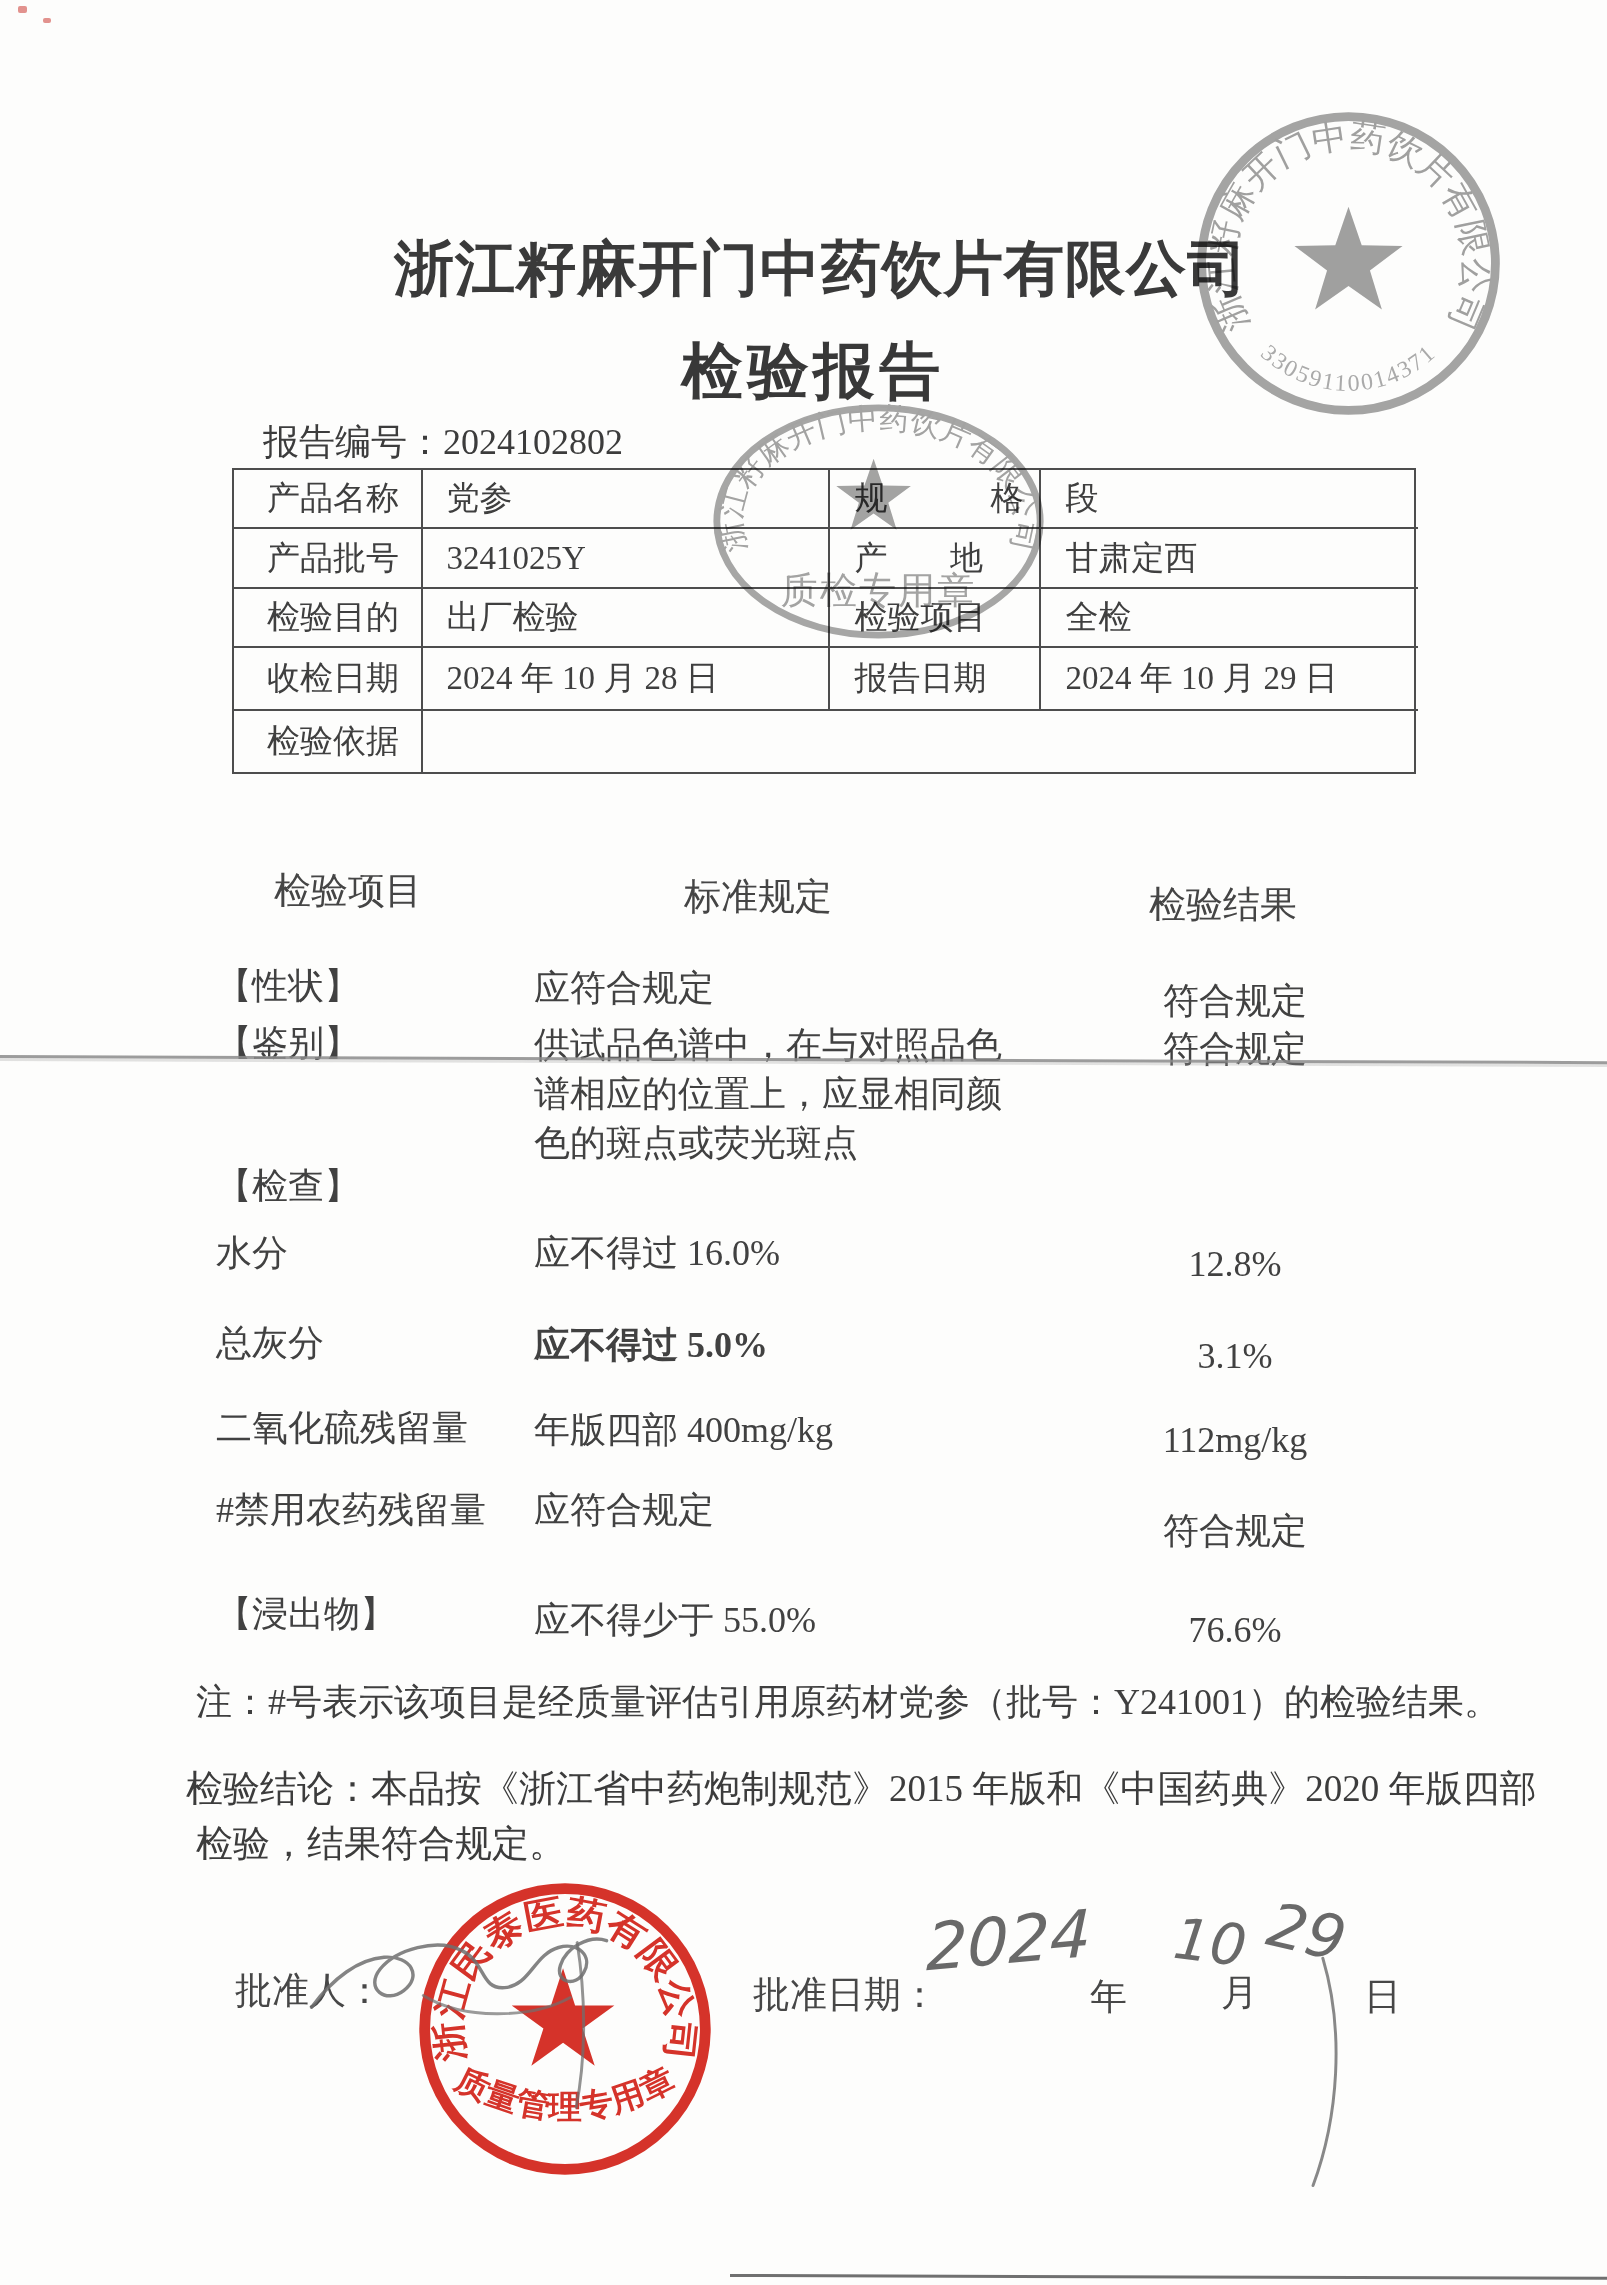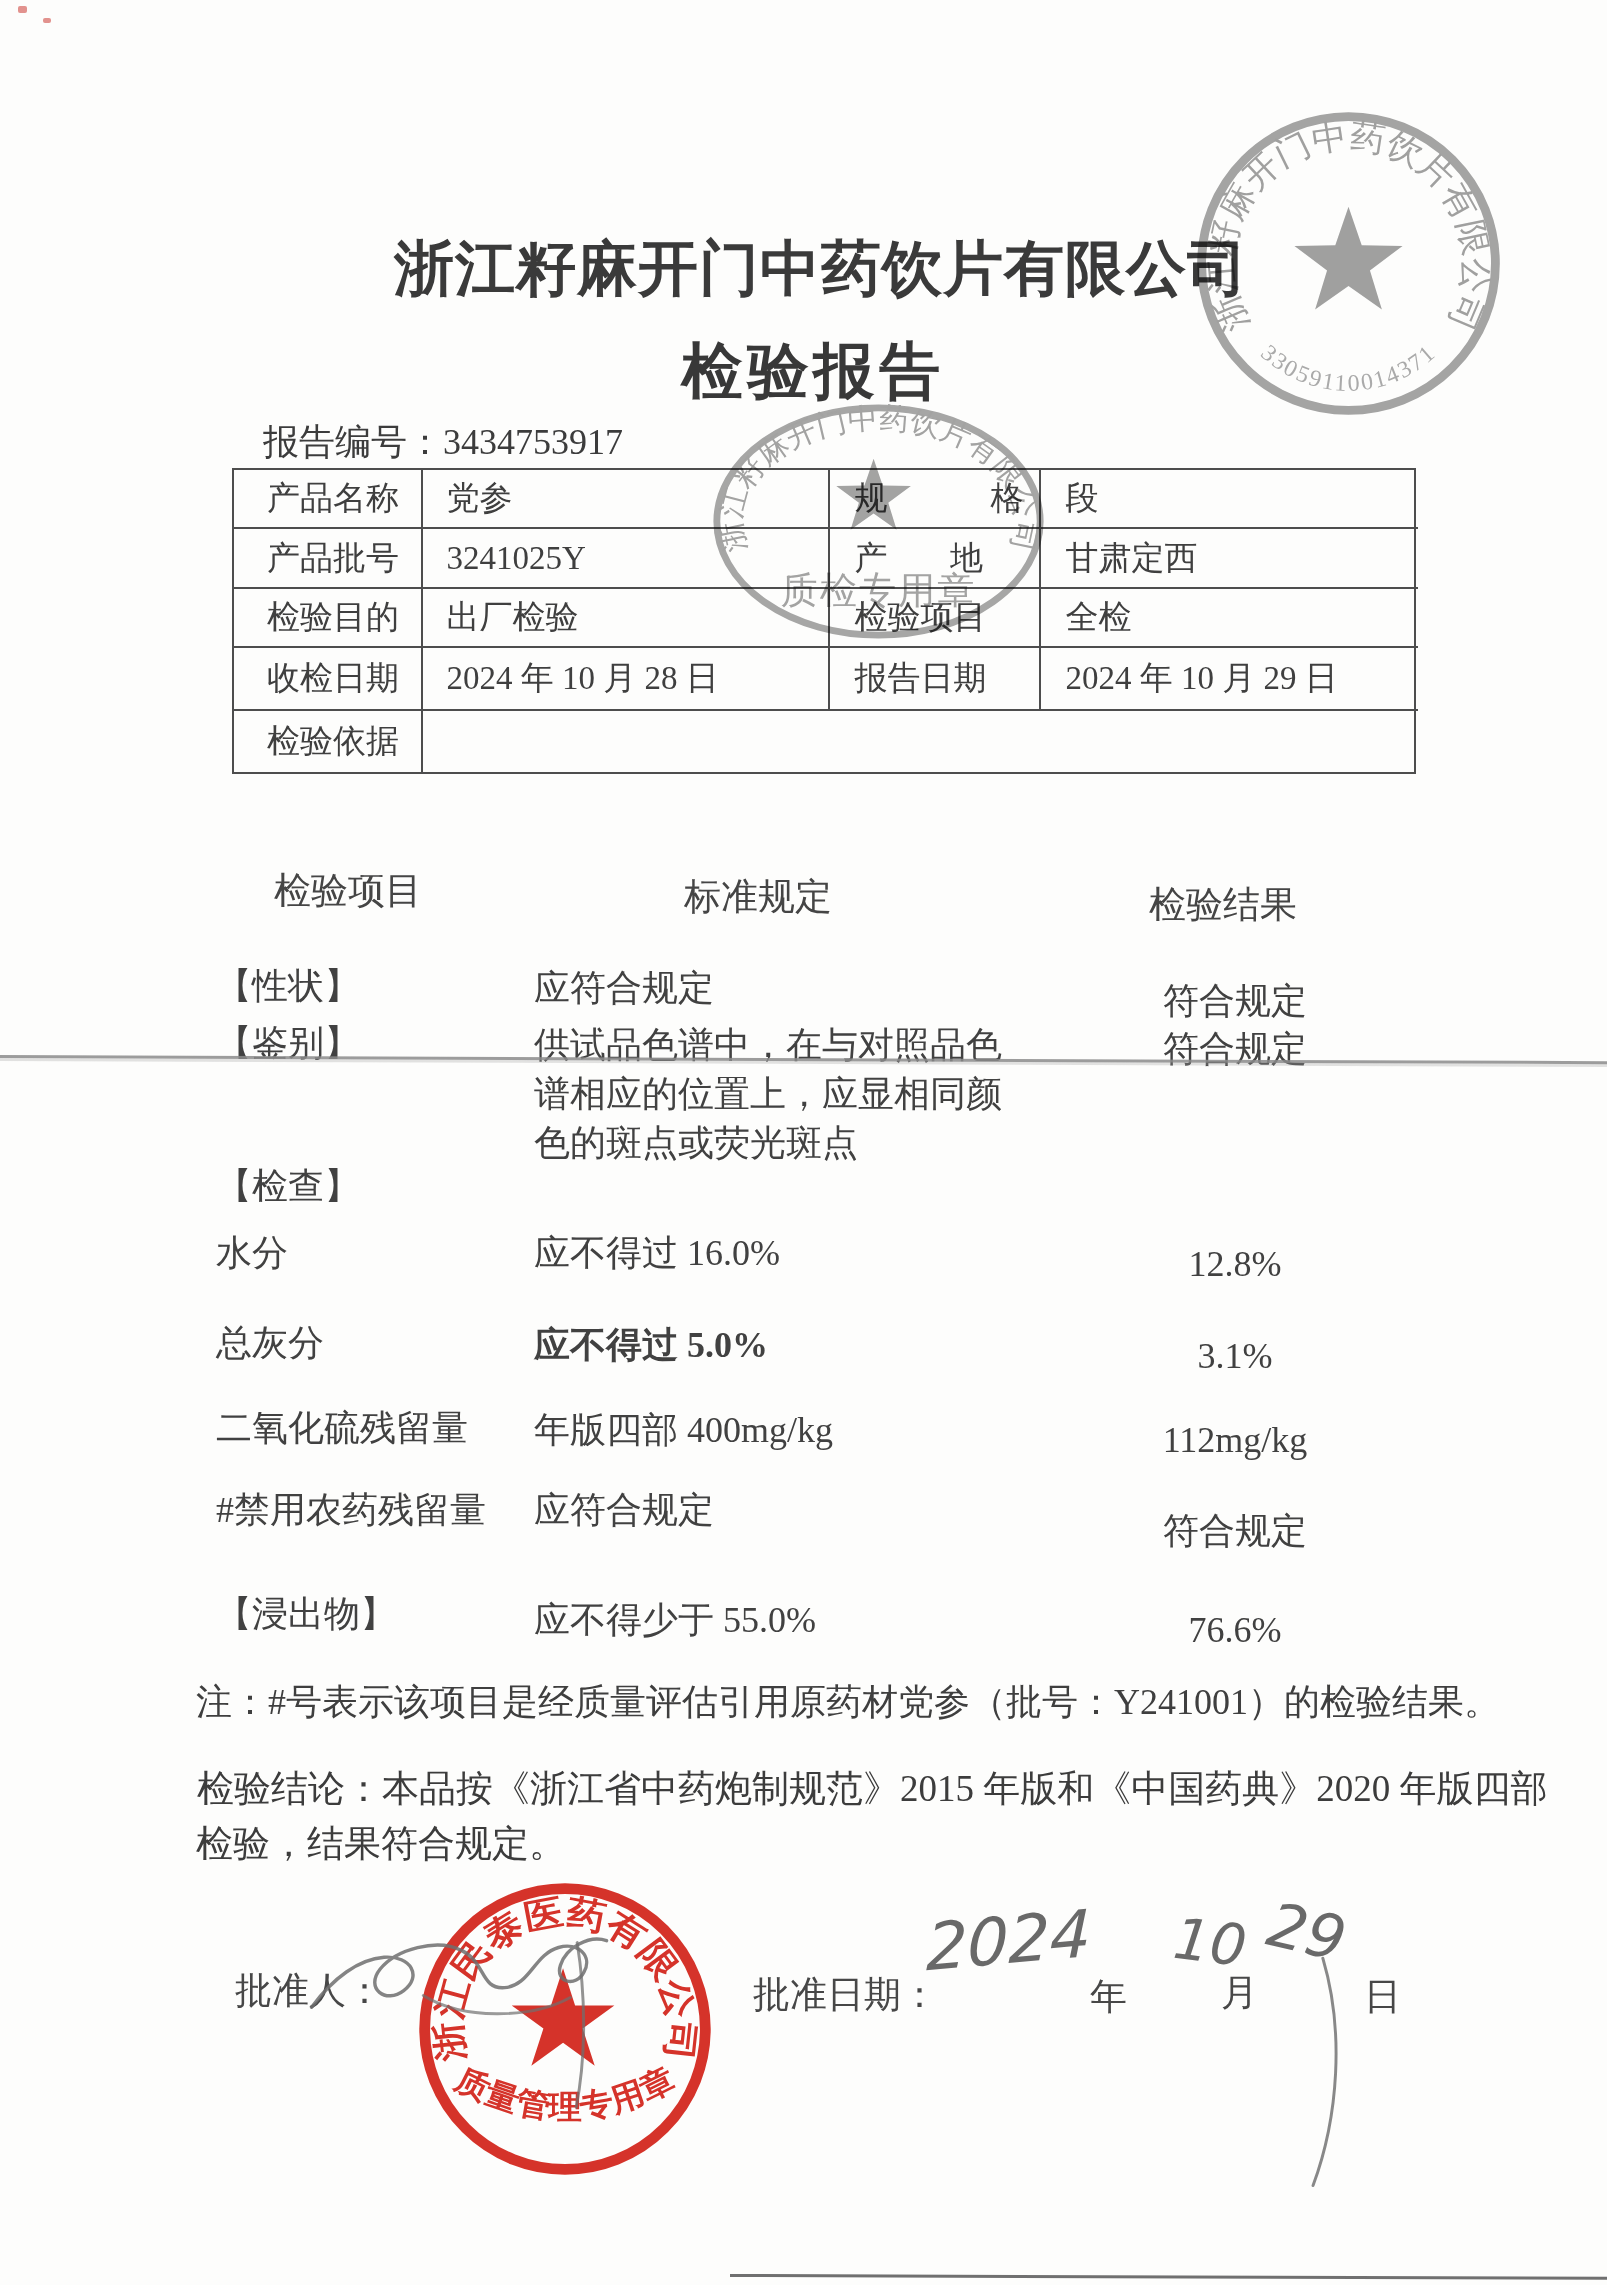--- a/index.html
+++ b/index.html
@@ -76,21 +76,21 @@
 
 <div class="page">
 
   <div class="abs speck" style="left:17.6px;top:5.9px;width:9.8px;height:6.9px;"></div>
   <div class="abs speck" style="left:43px;top:17.6px;width:7.8px;height:5.9px;"></div>
 
   <div class="abs doc-title">浙江籽麻开门中药饮片有限公司</div>
   <div class="abs doc-subtitle">检验报告</div>
 
   <div class="abs report-no">
-    <span>报告编号：</span><span>3434753917</span>
+    <span>报告编号：</span><span>2024102802</span>
   </div>
 
   <div class="abs itable">
     <div class="cell lab">产品名称</div>
     <div class="cell val">党参</div>
     <div class="cell lab3 sp-wide">规　格</div>
     <div class="cell val4 last-col">段</div>
 
     <div class="cell lab">产品批号</div>
     <div class="cell val">3241025Y</div>
@@ -142,21 +142,21 @@
 
   <div class="abs ritem" style="left:216px;top:1486px;">#禁用农药残留量</div>
   <div class="abs rstd" style="left:534px;top:1486px;">应符合规定</div>
   <div class="abs rres" style="left:1127px;top:1507px;">符合规定</div>
 
   <div class="abs ritem" style="left:216px;top:1590px;">【浸出物】</div>
   <div class="abs rstd" style="left:534px;top:1596px;">应不得少于 55.0%</div>
   <div class="abs rres" style="left:1127px;top:1609px;">76.6%</div>
 
   <div class="abs note-line" style="left:196px;top:1678px;">注：#号表示该项目是经质量评估引用原药材党参（批号：Y241001）的检验结果。</div>
-  <div class="abs concl" style="left:197px;top:1764px;text-align:center;">检验结论：本品按《浙江省中药炮制规范》2015 年版和《中国药典》2020 年版四部</div>
+  <div class="abs concl" style="left:186px;top:1764px;text-align:center;">检验结论：本品按《浙江省中药炮制规范》2015 年版和《中国药典》2020 年版四部</div>
   <div class="abs concl" style="left:196px;top:1819px;">检验，结果符合规定。</div>
 
   <div class="abs flabel" style="left:235px;top:1966px;">批准人：</div>
   <div class="abs flabel" style="left:753px;top:1970px;">批准日期：</div>
   <div class="abs flabel" style="left:1090px;top:1972px;">年</div>
   <div class="abs flabel" style="left:1221px;top:1968px;">月</div>
   <div class="abs flabel" style="left:1364px;top:1972px;">日</div>
 
   <div class="abs hand" style="left:926px;top:1903px;font-size:65px;transform:rotate(-5deg) skewX(-6deg);">2024</div>
   <div class="abs hand" style="left:1174px;top:1909px;font-size:57px;transform:rotate(7deg);">10</div>

